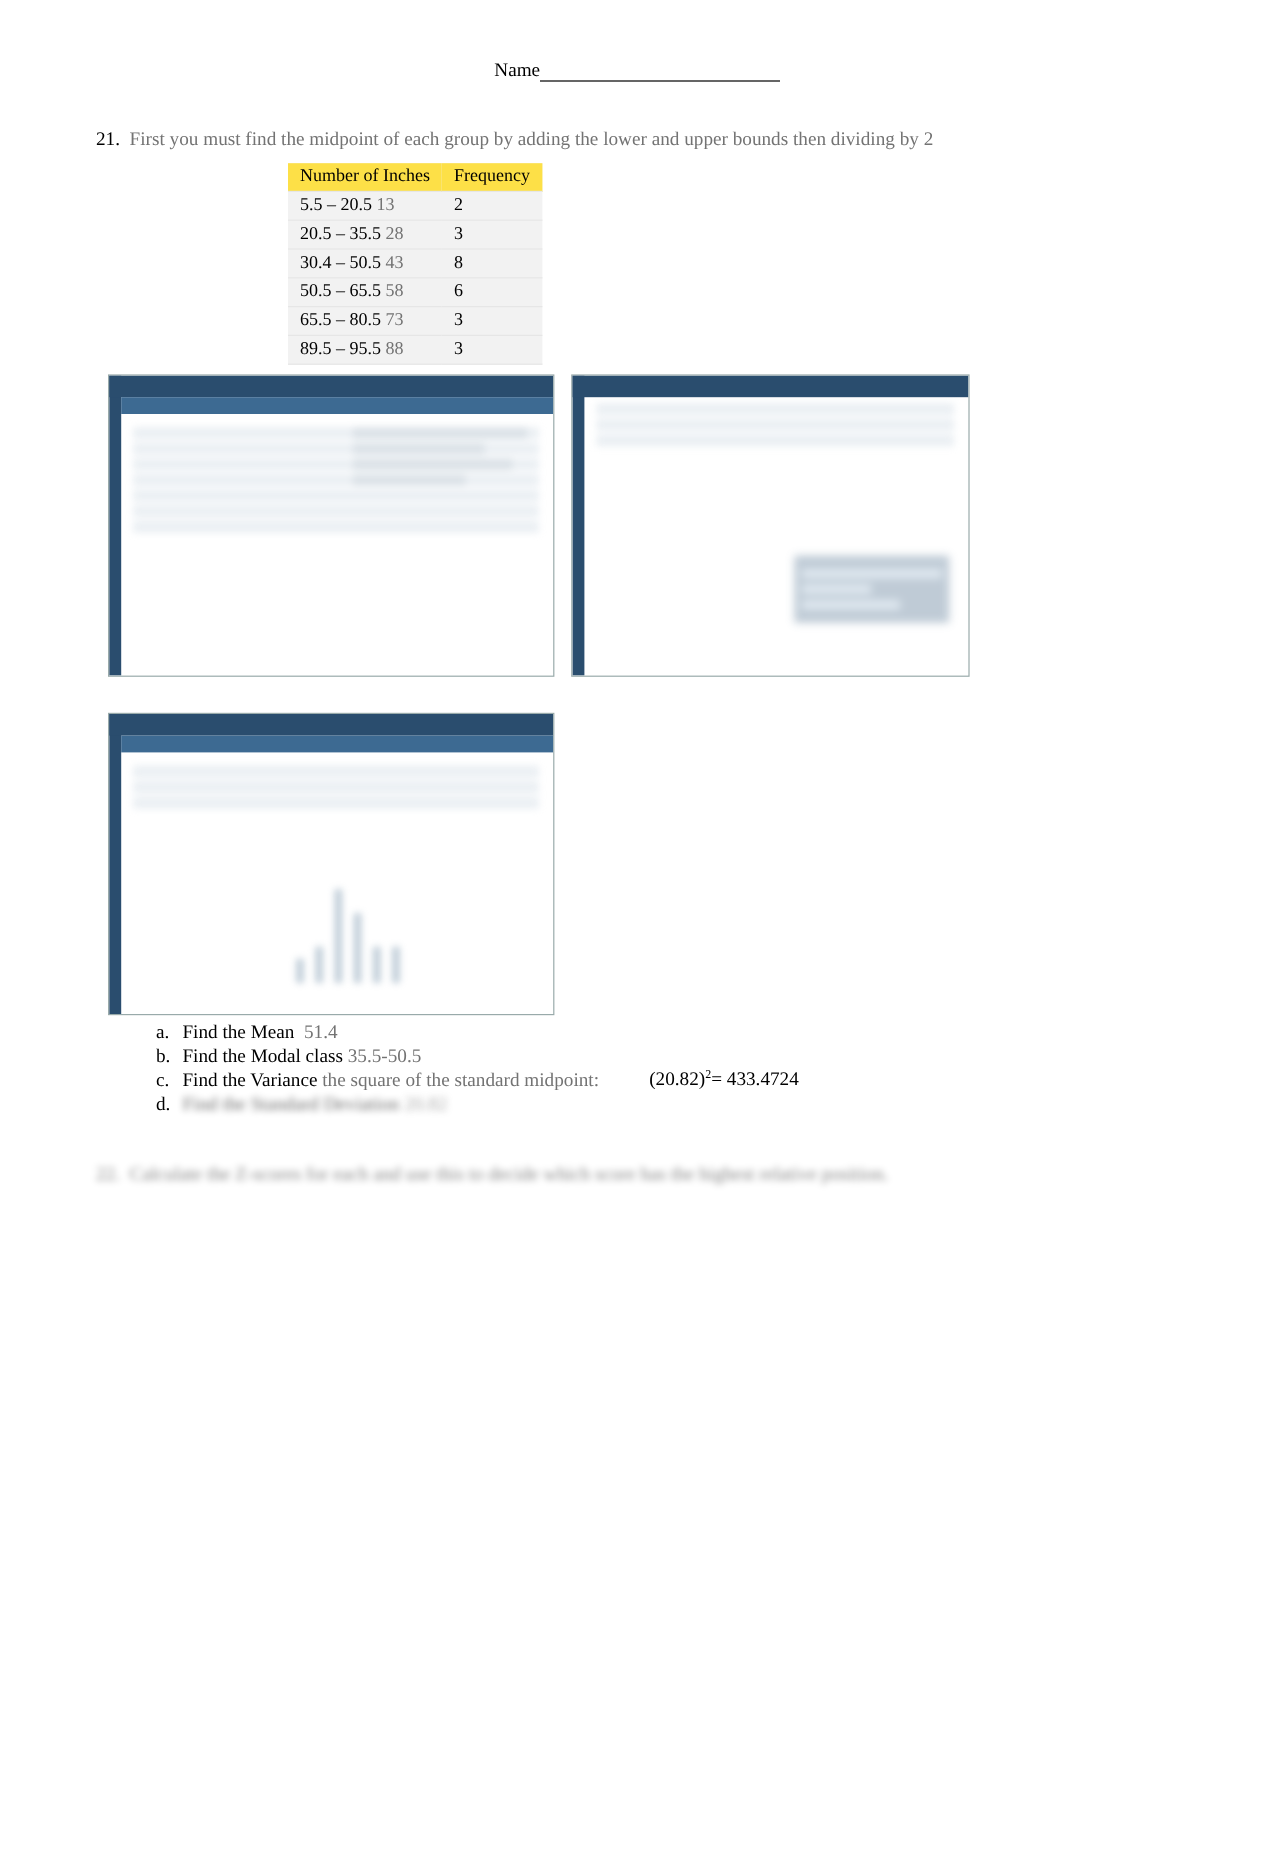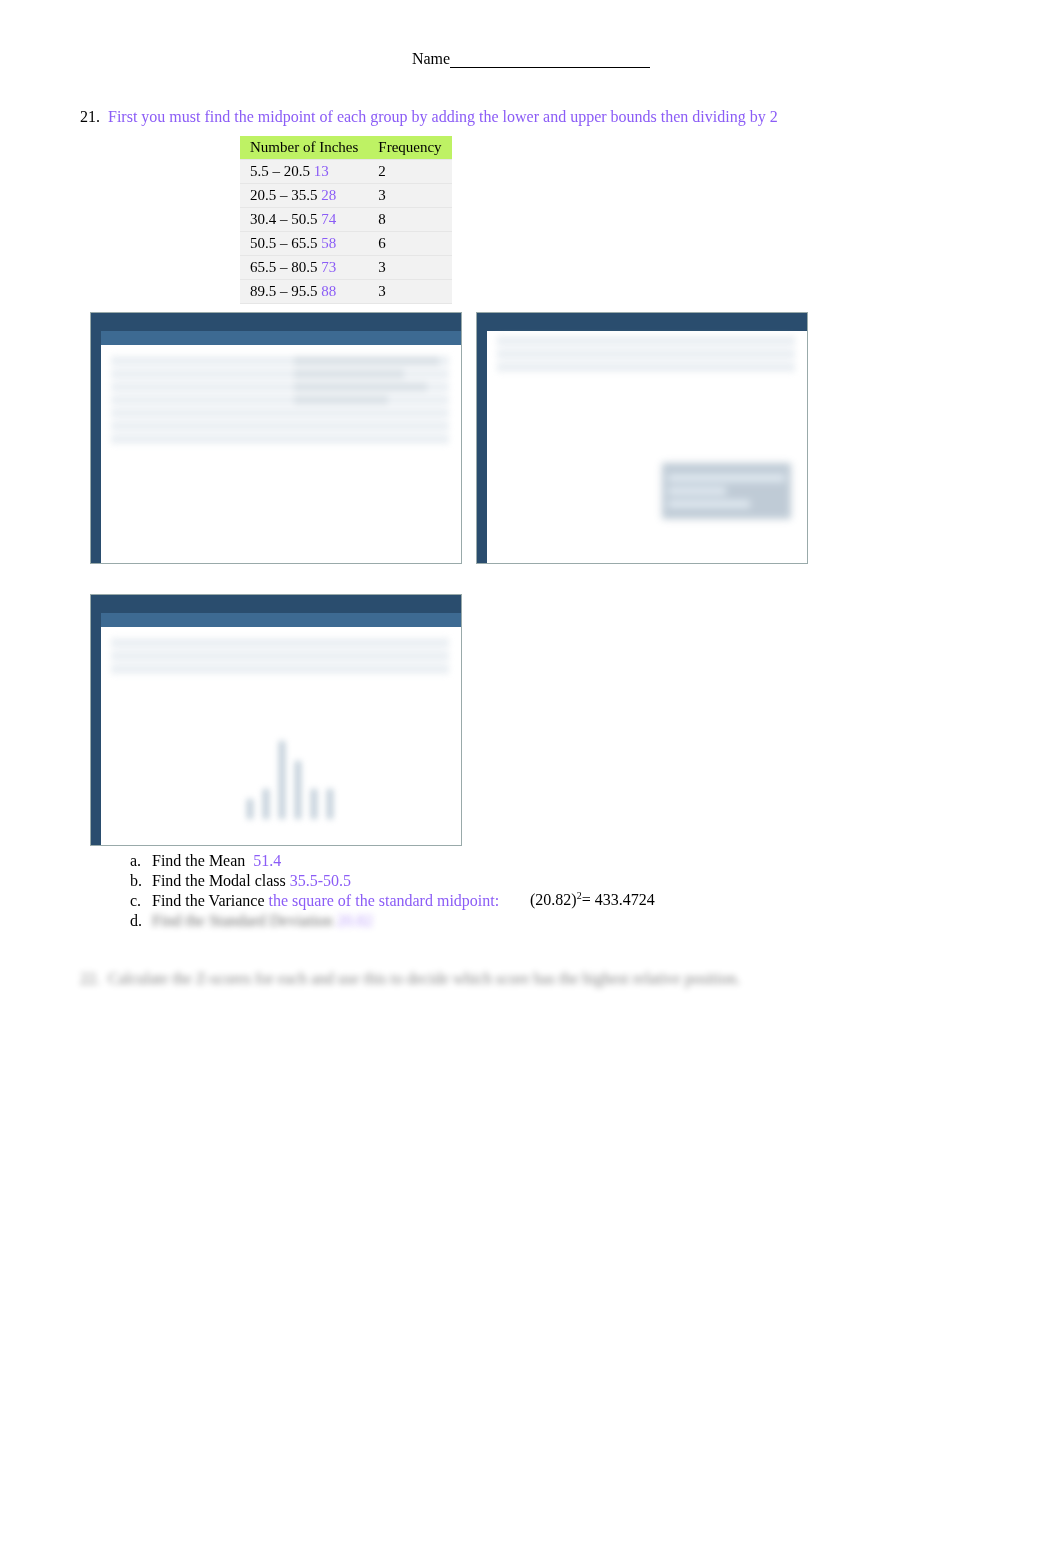--- a/index.html
+++ b/index.html
@@ -35,37 +35,37 @@
       justify-content: space-between;
     }
     .qnum {
       width: 28px;
       flex-shrink: 0;
     }
     .qbody {
       flex: 1;
     }
     .red {
-      color: #8b5cf6;
+      color: #737373;
     }
     .freq-table {
       margin-left: 160px;
       margin-top: 10px;
       background: #f2f2f2;
       border-collapse: collapse;
       font-size: 15px;
     }
     .freq-table td, .freq-table th {
       padding: 3px 10px;
       text-align: left;
       font-weight: normal;
       border-bottom: 1px solid #e6e6e6;
     }
     .freq-table th {
-      background: #bef264;
+      background: #fde047;
     }
     .screenshots {
       margin-top: 8px;
       margin-left: 10px;
     }
     .shot {
       display: inline-block;
       vertical-align: top;
       border: 1px solid #9aa;
       background: #fff;
@@ -117,21 +117,21 @@
       display: flex;
       margin: 2px 0;
       align-items: baseline;
       position: relative;
     }
     .sublist .letter {
       width: 22px;
     }
     .formula {
       position: absolute;
-      left: 400px;
+      left: 411px;
       top: -2px;
     }
     .sup {
       font-size: 10px;
       vertical-align: super;
     }
     .blurred-text {
       filter: blur(3px);
       opacity: 0.6;
     }
@@ -190,21 +190,21 @@
   <tbody id="freq-body">
       <tr>
         <td><span>5.5 – 20.5 </span><span class="red">13</span></td>
         <td>2</td>
       </tr>
       <tr>
         <td><span>20.5 – 35.5 </span><span class="red">28</span></td>
         <td>3</td>
       </tr>
       <tr>
-        <td><span>30.4 – 50.5 </span><span class="red">74</span></td>
+        <td><span>30.4 – 50.5 </span><span class="red">43</span></td>
         <td>8</td>
       </tr>
       <tr>
         <td><span>50.5 – 65.5 </span><span class="red">58</span></td>
         <td>6</td>
       </tr>
       <tr>
         <td><span>65.5 – 80.5 </span><span class="red">73</span></td>
         <td>3</td>
       </tr>

